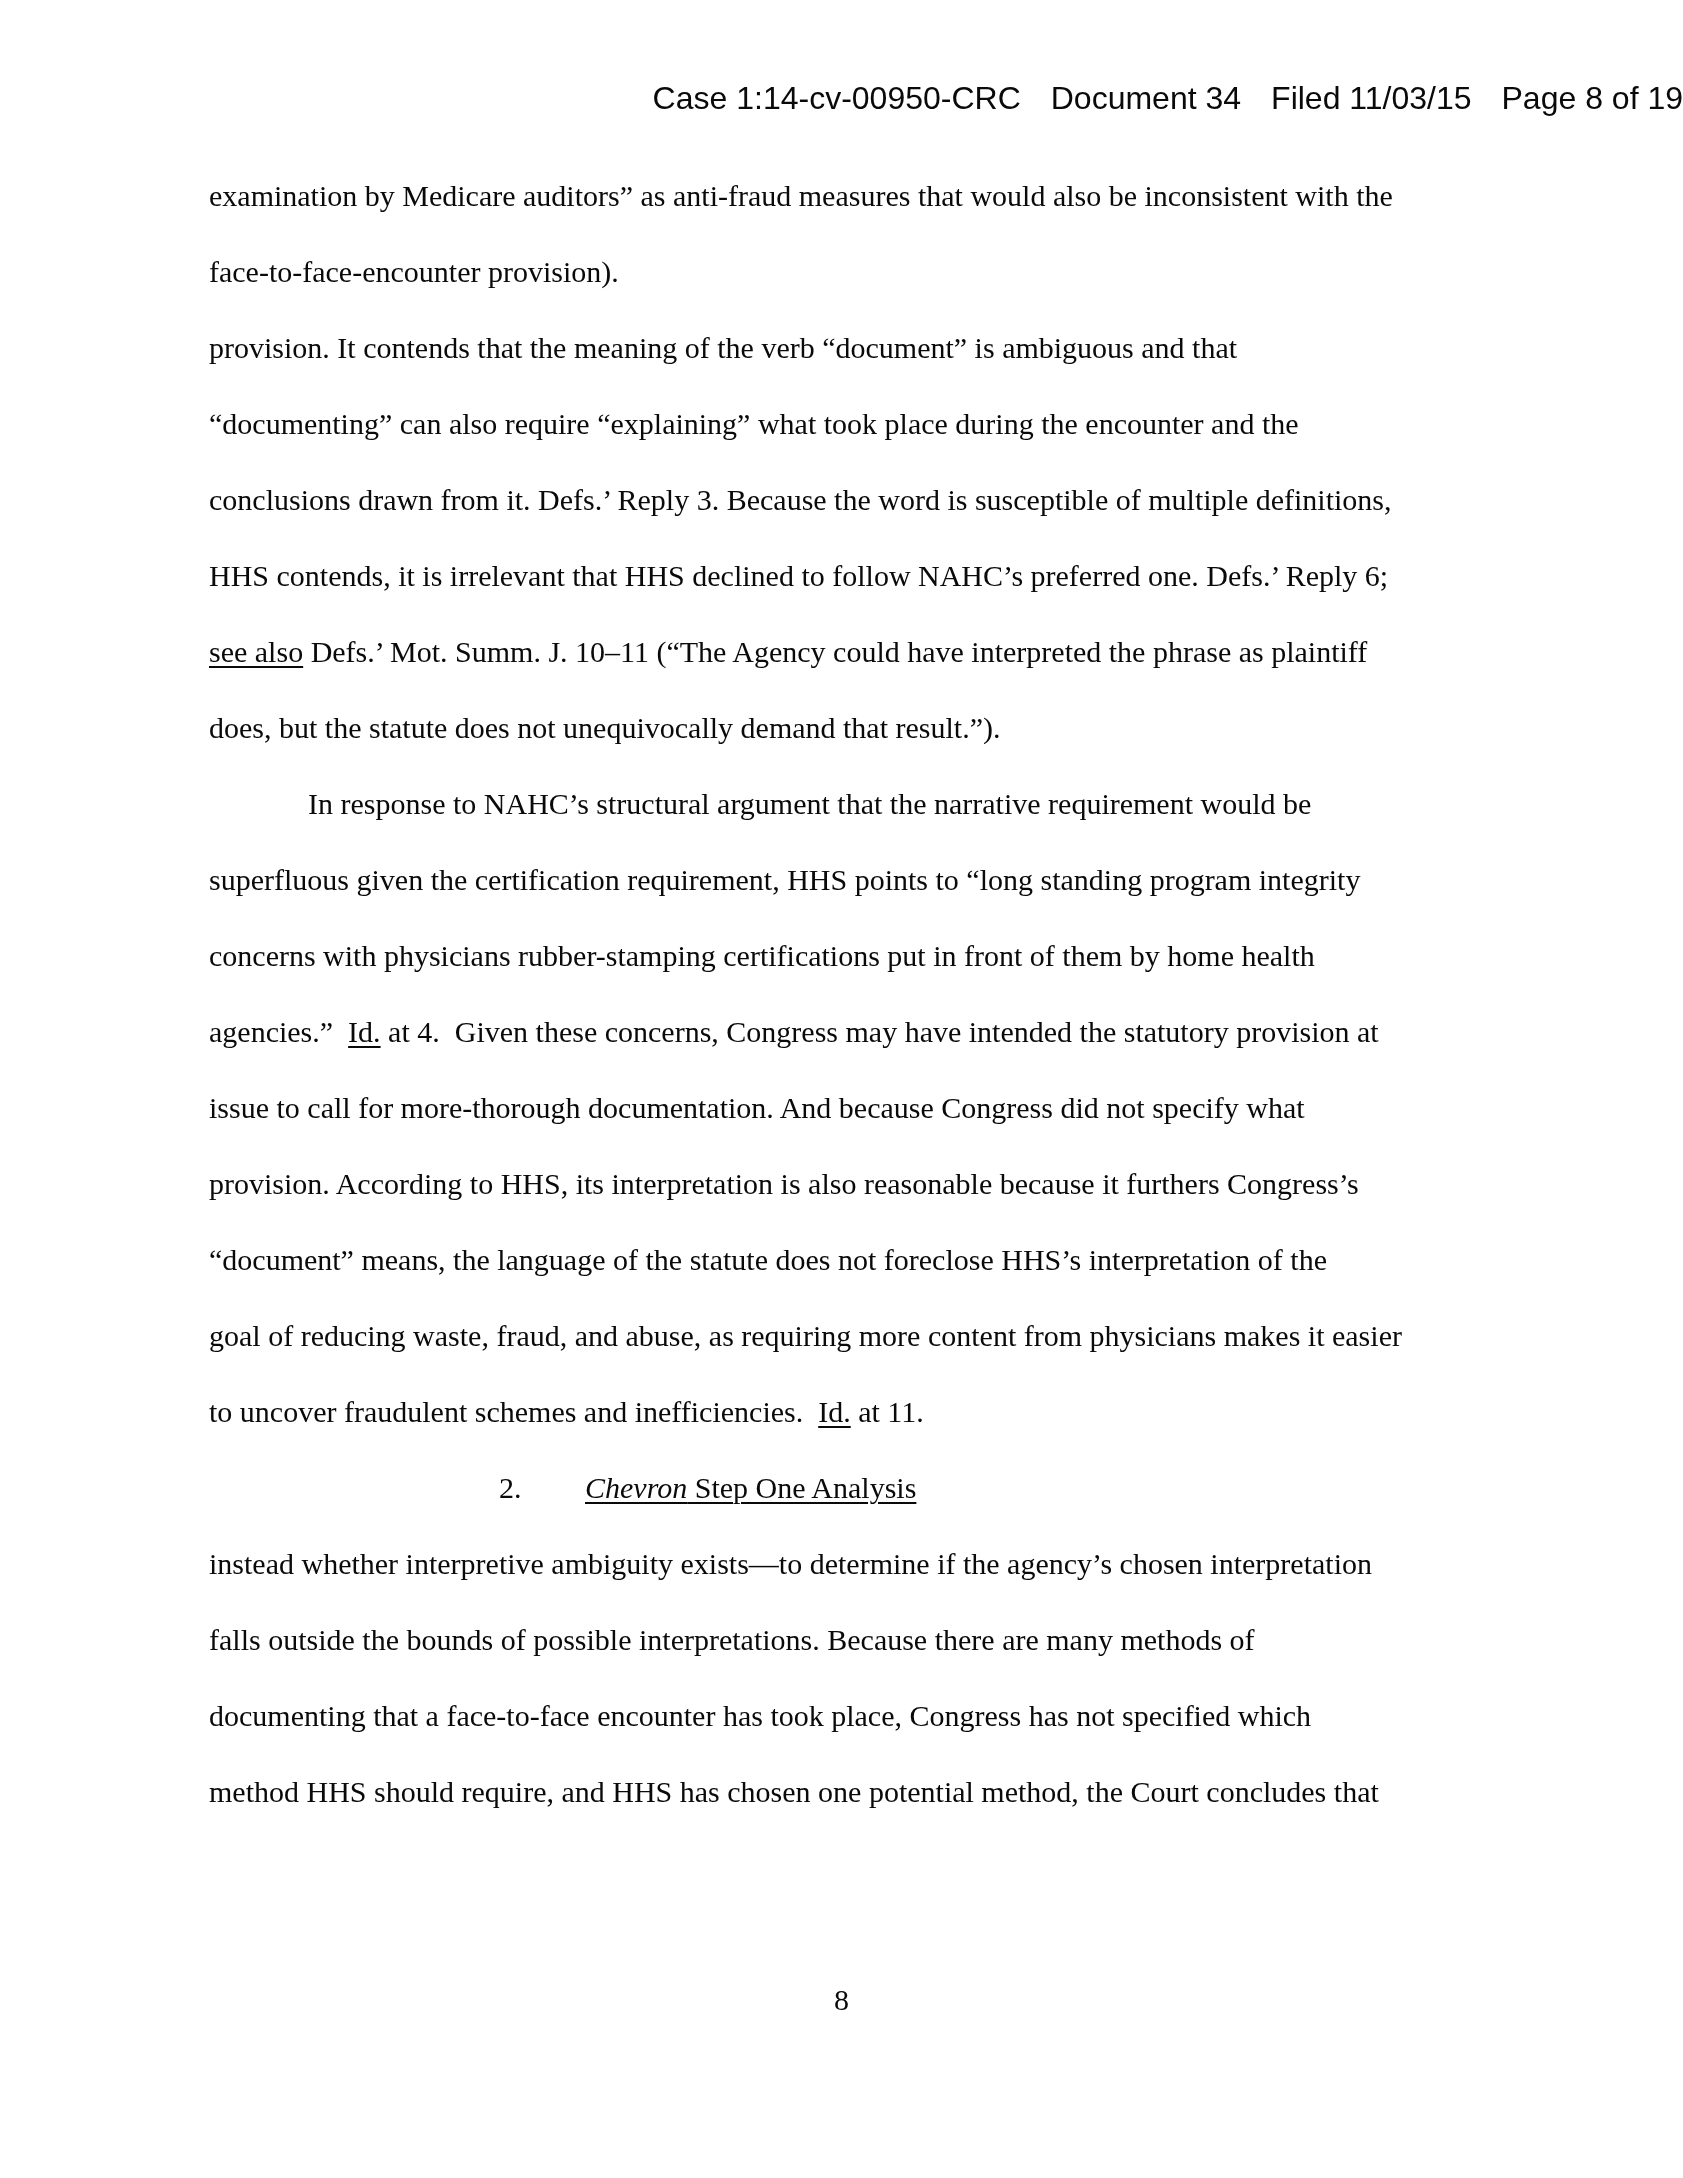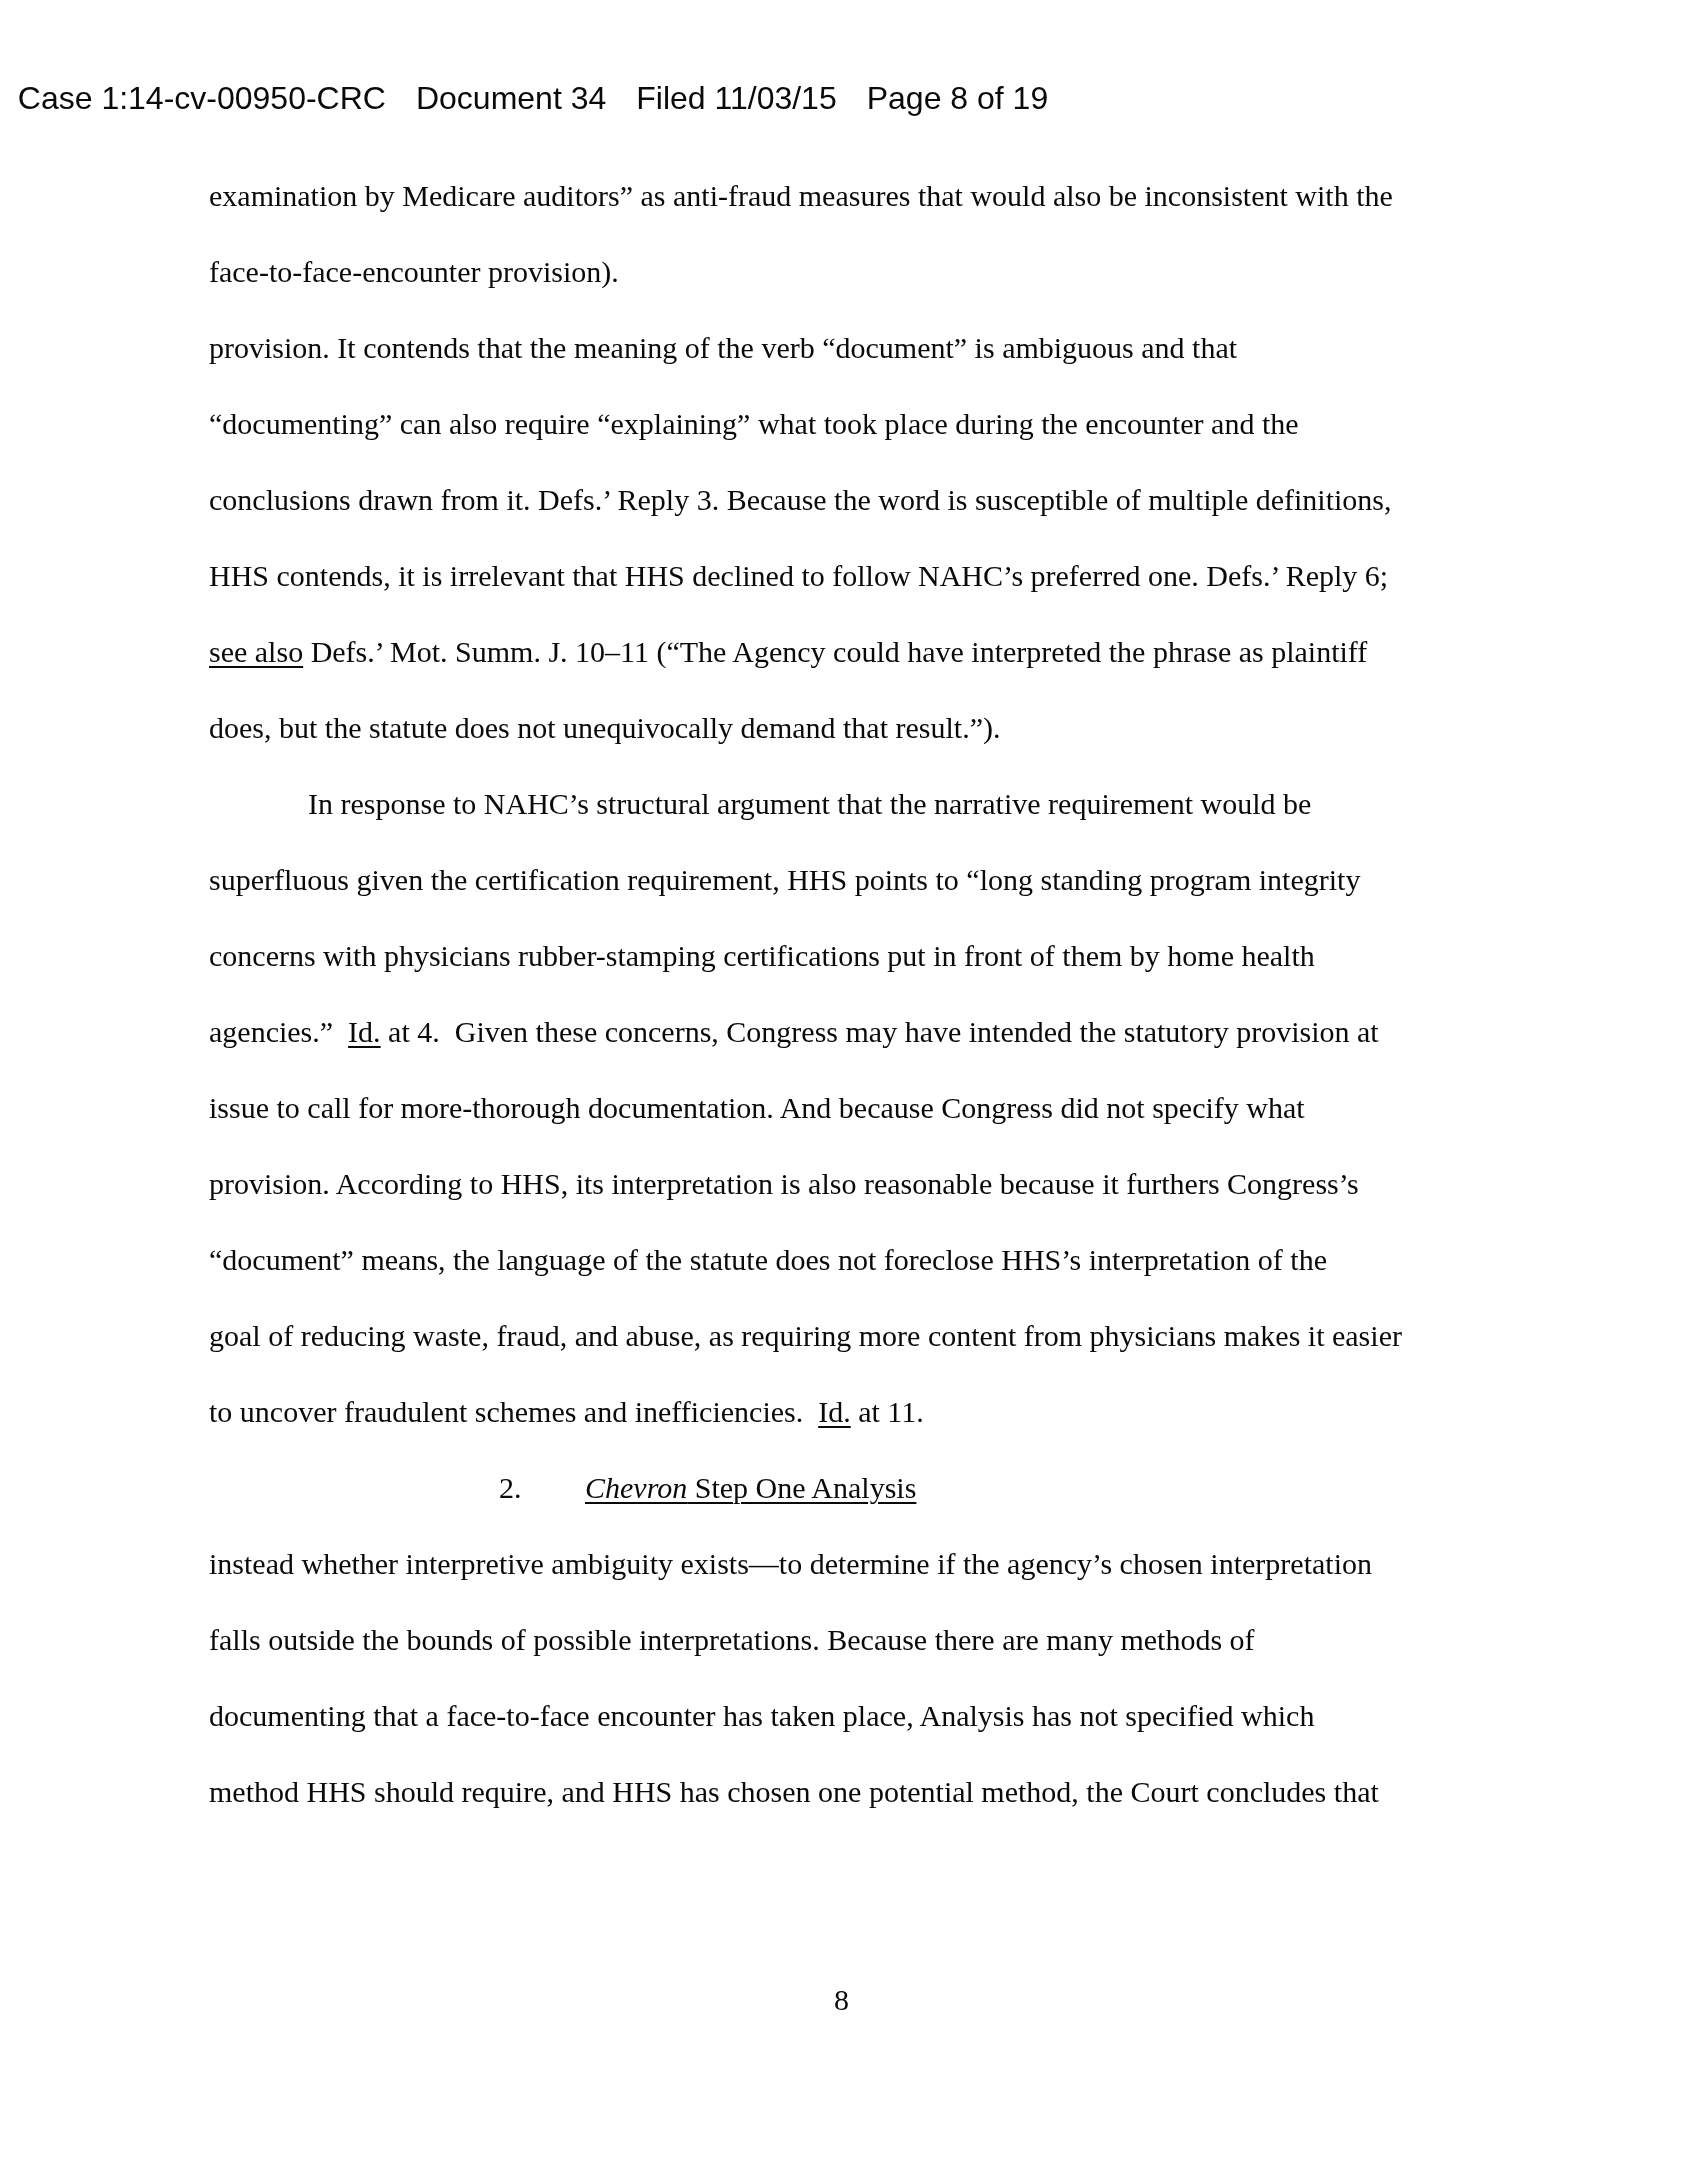--- a/index.html
+++ b/index.html
@@ -12,21 +12,21 @@
     height: 2178px;
     position: relative;
     overflow: hidden;
     color: #0a0a0a;
   }
   .page-header {
     position: absolute;
     top: 38px;
     left: 0;
     width: 1683px;
-    text-align: left;
+    text-align: right;
     font-family: "Liberation Sans", sans-serif;
     font-size: 32px;
     line-height: 40px;
     white-space: pre;
   }
   .page-header span { display: inline-block; }
   .page-header .gap { width: 30px; }
   .body-text {
     position: absolute;
     top: 158px;
@@ -108,20 +108,20 @@
   </div>
 
   <div class="heading-line">
     <span class="heading-num">2.</span>
     <span class="heading-title"><span class="i">Chevron</span><span style="white-space:pre"> Step One Analysis</span></span>
   </div>
 
   <div>
     <span class="line">instead whether interpretive ambiguity exists—to determine if the agency’s chosen interpretation</span>
     <span class="line">falls outside the bounds of possible interpretations.  Because there are many methods of</span>
-    <span class="line">documenting that a face-to-face encounter has taken place, Analysis has not specified which</span>
+    <span class="line">documenting that a face-to-face encounter has took place, Congress has not specified which</span>
     <span class="line">method HHS should require, and HHS has chosen one potential method, the Court concludes that</span>
   </div>
 
 </div>
 
 <div class="page-number">8</div>
 
 
 </body></html>

